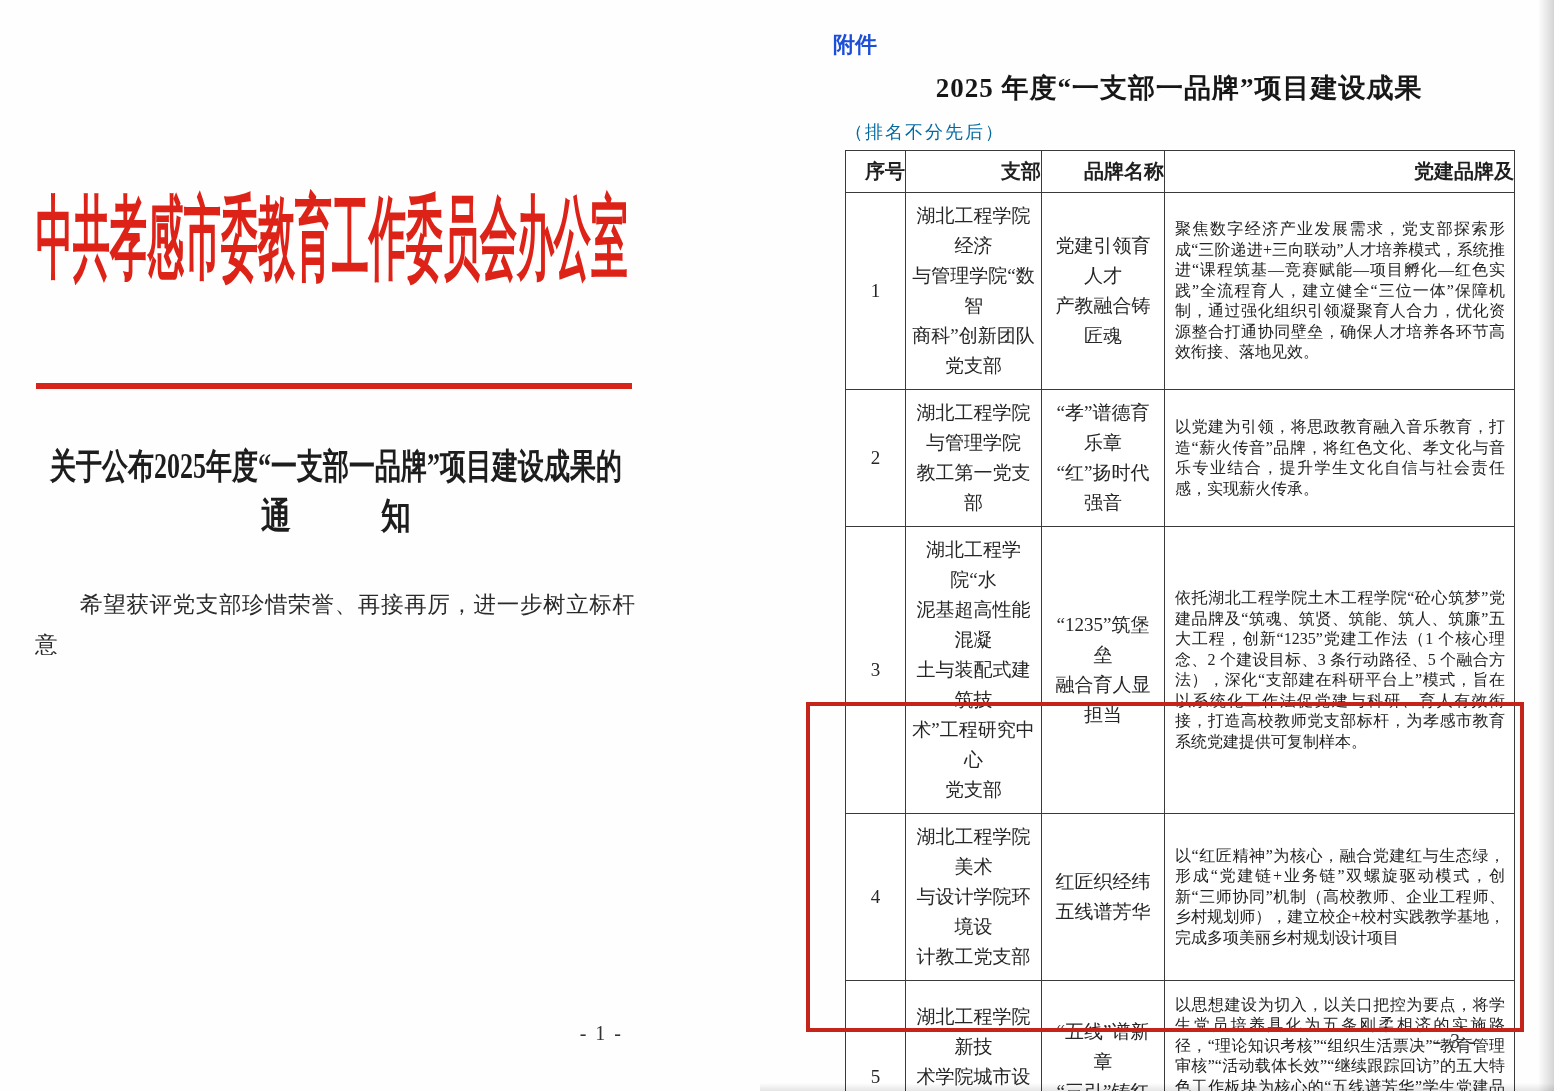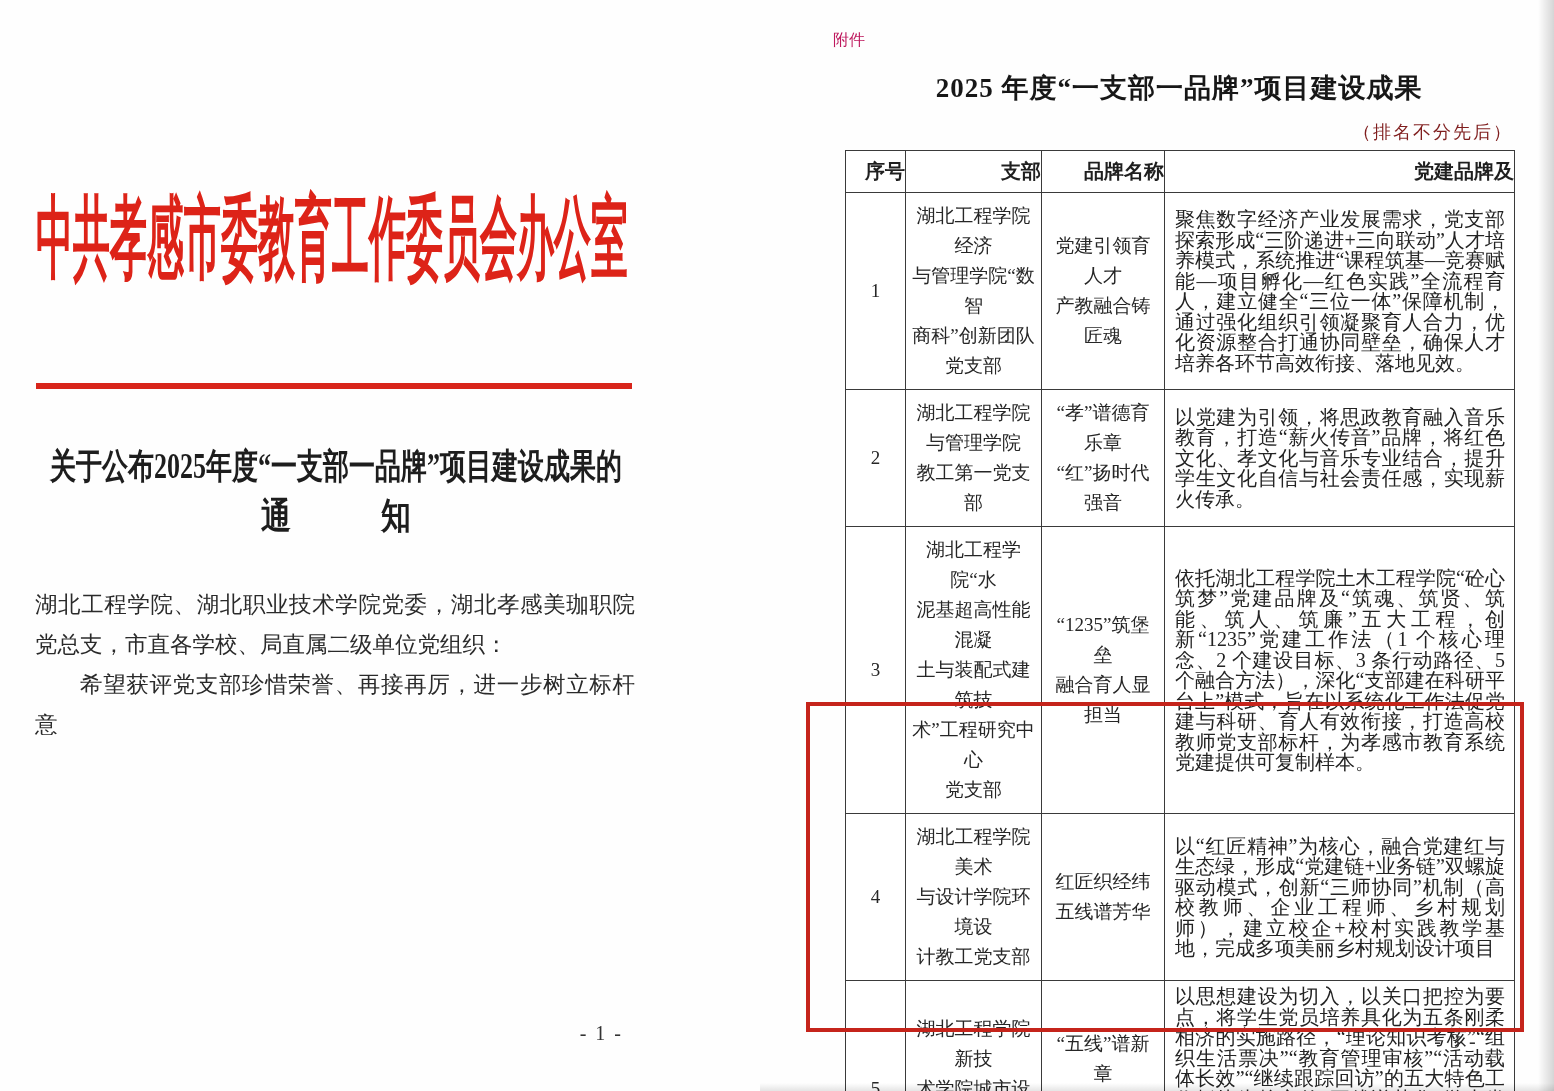--- a/index.html
+++ b/index.html
@@ -42,40 +42,40 @@
     font-size:22.5px; line-height:40px; text-align:justify; color:#2a2a2a;
   }
   .doc-body p { margin:0; }
   .doc-body p.indent { text-indent:2em; }
 
   .pagenum { font-size:20px; color:#333; letter-spacing:2px; }
   .pagenum-left  { position:absolute; left:35px; top:1022px; width:600px; text-align:right; padding-right:12px; }
   .pagenum-right { position:absolute; left:1398px; top:1030px; width:116px; text-align:center; }
 
   
-  .attach-label { position:absolute; left:833px; top:30px; font-size:16px; font-weight:normal; color:#be185d; }
+  .attach-label { position:absolute; left:833px; top:30px; font-size:22px; font-weight:bold; color:#1d4ed8; }
   .table-title  { position:absolute; left:845px; top:70px; width:668px; text-align:center;
                   font-size:27px; font-weight:bold; color:#171717; letter-spacing:1px; }
-  .table-subtitle { position:absolute; left:845px; top:120px; width:668px; text-align:right;
-                  font-size:18px; color:#7f1d1d; letter-spacing:2px; }
+  .table-subtitle { position:absolute; left:845px; top:120px; width:668px; text-align:left;
+                  font-size:18px; color:#0369a1; letter-spacing:2px; }
 
   table.results {
     position:absolute; left:845px; top:150px; width:669px;
     border-collapse:collapse; table-layout:fixed; background:#fff;
   }
   table.results th, table.results td { border:1.5px solid #3a3a3a; vertical-align:middle; }
   table.results th {
     height:42px; font-size:20px; font-weight:bold; text-align:right; color:#1f1f1f;
   }
   td.c-no    { text-align:center; font-size:19px; }
   td.c-branch, td.c-brand {
     text-align:center; font-size:19px; line-height:30px; white-space:pre-line; padding:8px 6px; color:#262626;
   }
   td.c-feature {
-    font-size:20px; line-height:20.5px; text-align:justify; padding:5px 9px 5px 10px; color:#232323;
+    font-size:16px; line-height:20.5px; text-align:justify; padding:5px 9px 5px 10px; color:#232323;
   }
   tr.h-r1 { height:140px; } tr.h-r2 { height:94px; } tr.h-r3 { height:163px; }
   tr.h-r4 { height:110px; } tr.h-r5 { height:192px; }
 
   .highlight-box {
     position:absolute; left:806px; top:702px; width:718px; height:330px;
     border:4px solid #c5241b; pointer-events:none;
   }
 </style>
 </head>
@@ -83,21 +83,20 @@
 
 <div class="canvas">
 
   <div>
     <div class="letterhead">中共孝感市委教育工作委员会办公室</div>
     <div class="red-rule"></div>
     <div class="doc-title-1">关于公布2025年度“一支部一品牌”项目建设成果的</div>
     <div class="doc-title-2">通　　　知</div>
 
     <div class="doc-body">
-      <p>湖北工程学院、湖北职业技术学院党委，湖北孝感美珈职院党总支，市直各学校、局直属二级单位党组织：</p>
       <p class="indent">希望获评党支部珍惜荣誉、再接再厉，进一步树立标杆意</p>
     </div>
 
     <div class="pagenum pagenum-left">- 1 -</div>
   </div>
 
   <div>
     <div class="attach-label">附件</div>
     <div class="table-title">2025 年度“一支部一品牌”项目建设成果</div>
     <div class="table-subtitle">（排名不分先后）</div>

